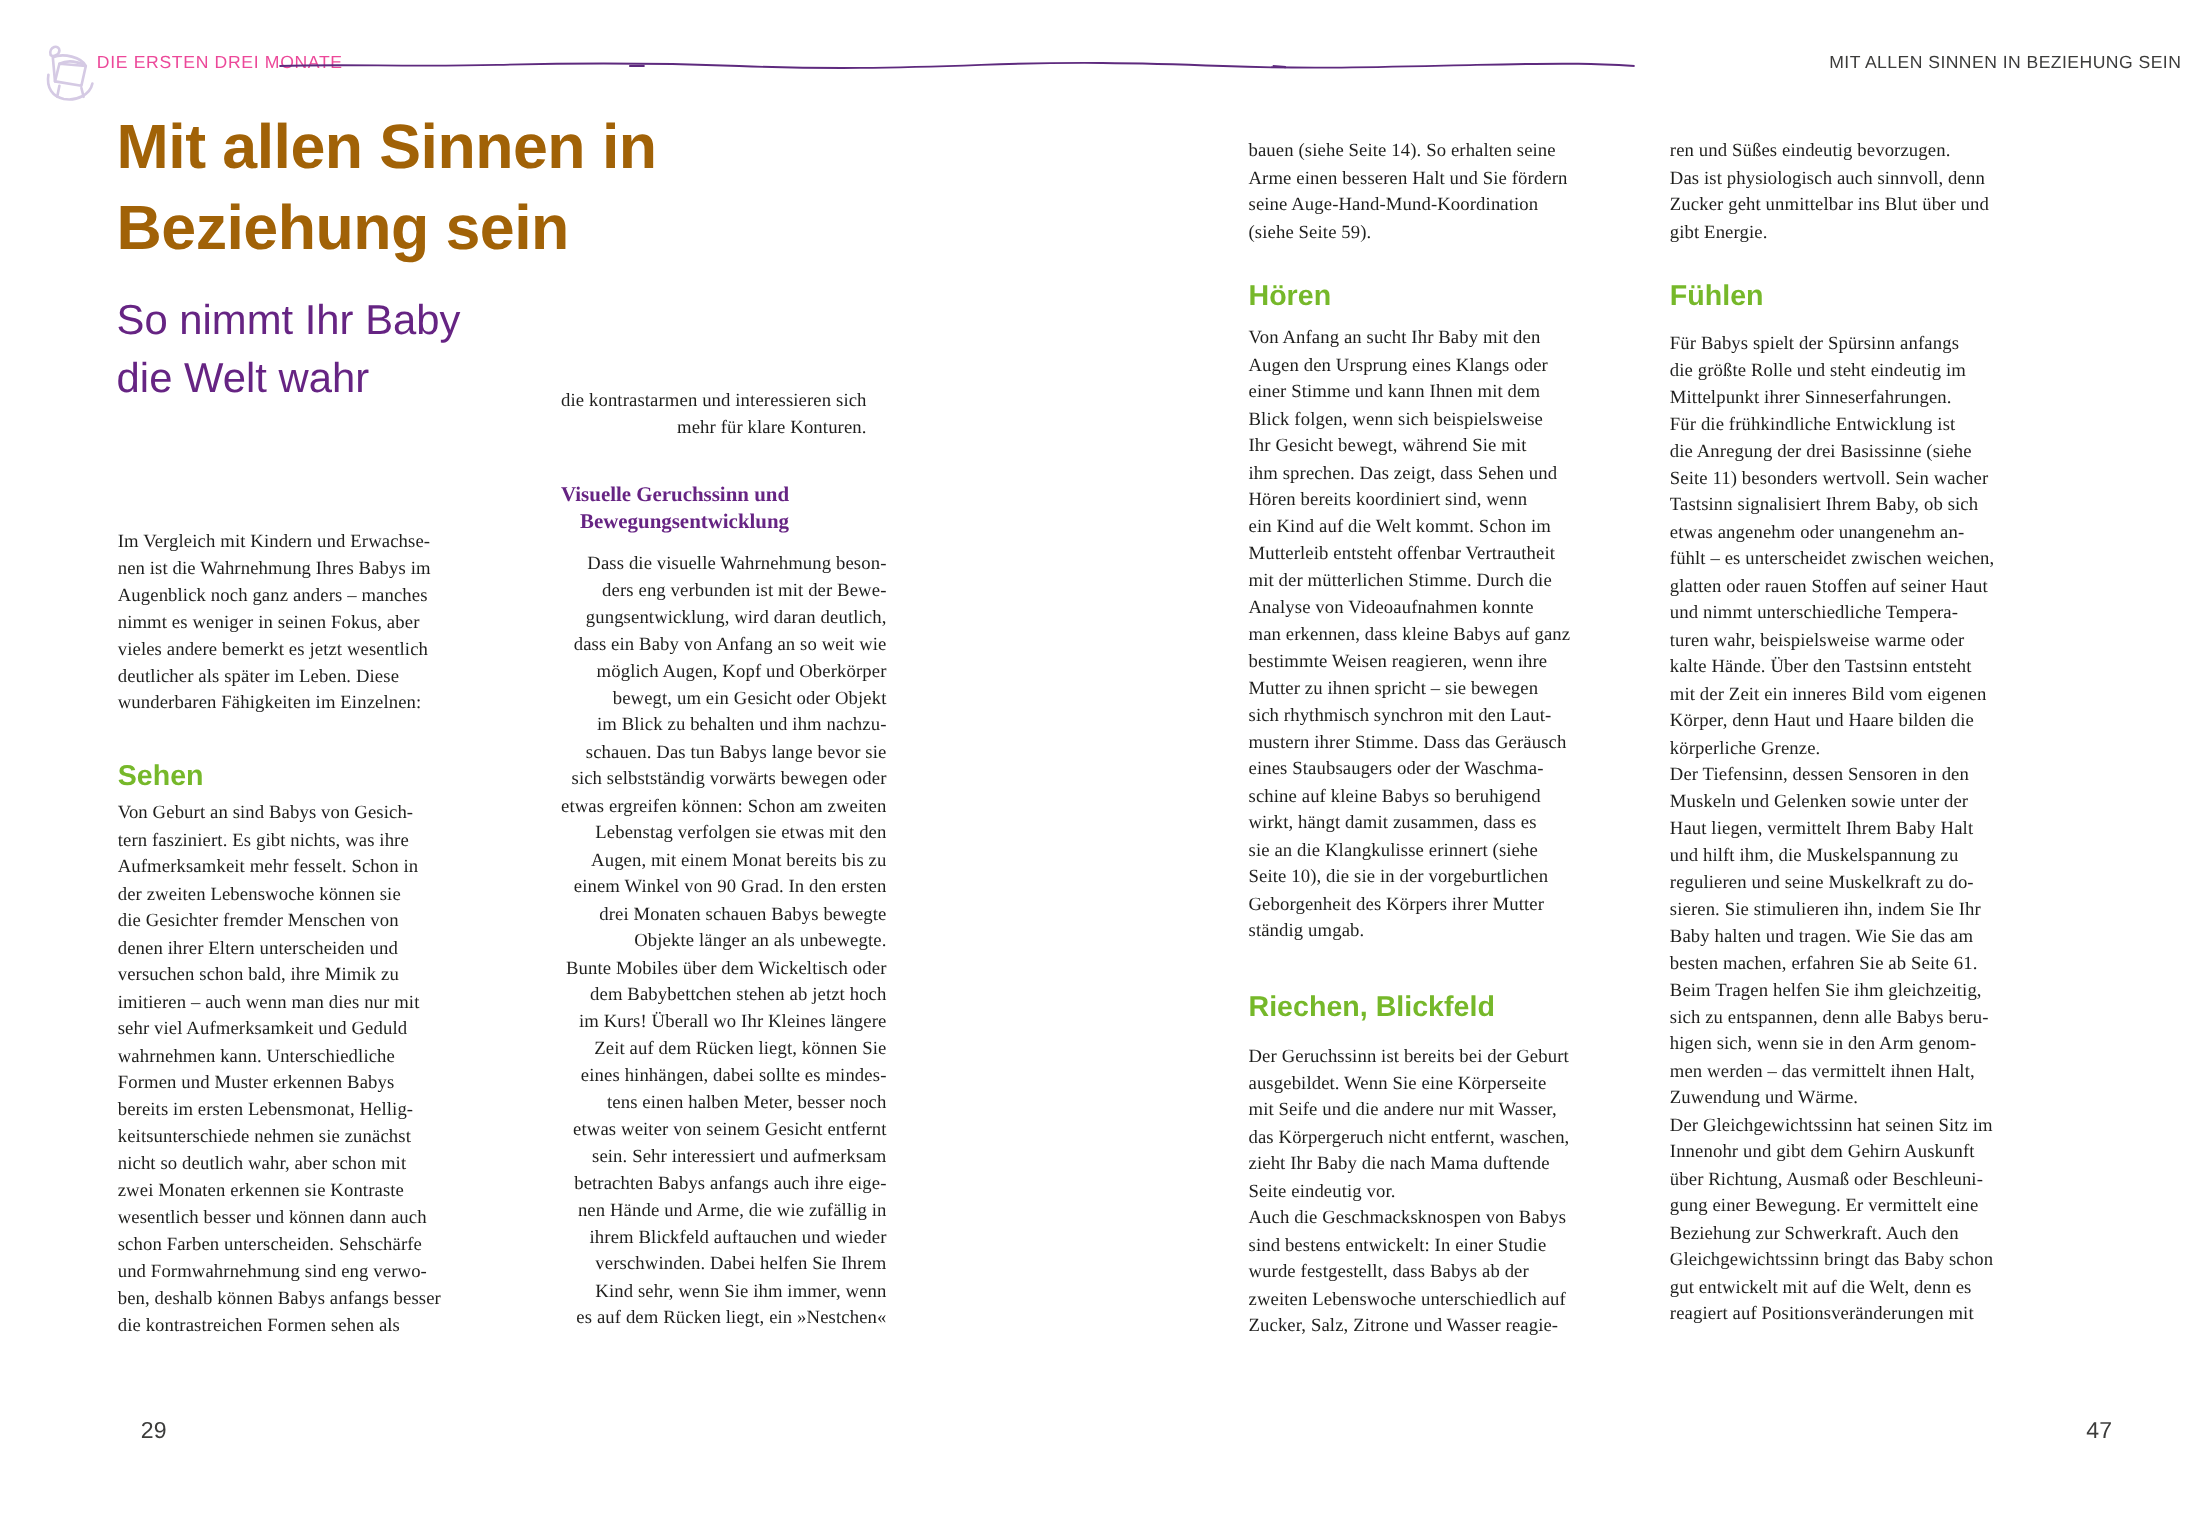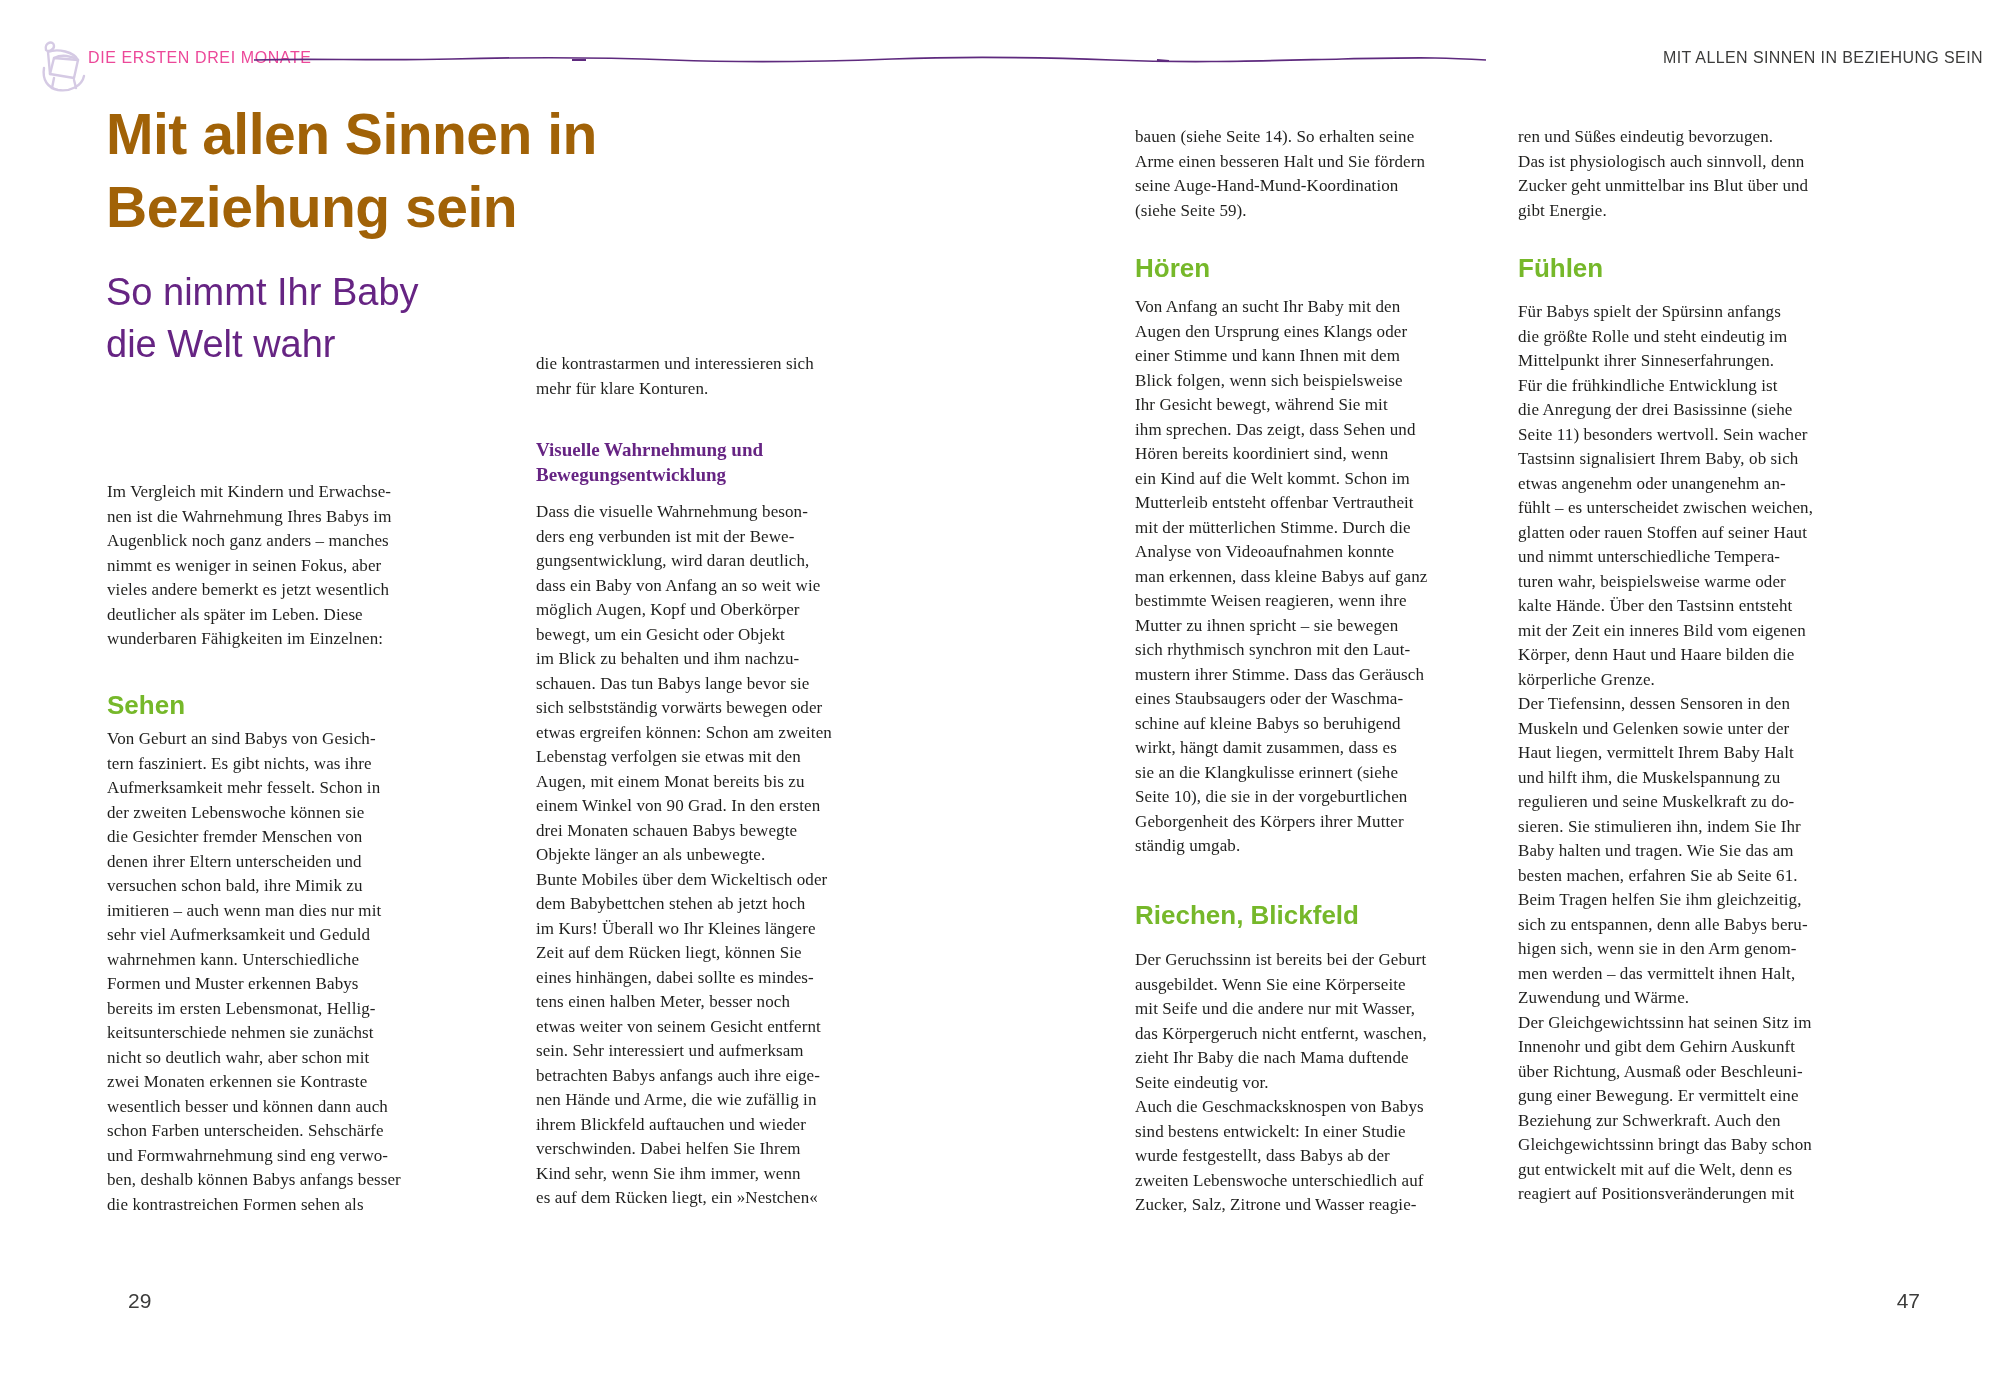--- a/index.html
+++ b/index.html
@@ -42,21 +42,21 @@
     color:#76b82a;white-space:pre;
   }
   .purple-subhead{
     font:700 19px/25px "Liberation Serif",serif;
     color:#662483;white-space:pre;
   }
   .pagenum{
     font:400 21px/1 "Liberation Sans",sans-serif;color:#3c3c3b;
   }
   
-  .c1{left:107px;} .c2{left:536px;} .c3{left:1135px;} .c4{left:1518px;}
+  .c1{left:107px;} .c2{left:510px;text-align:right;} .c3{left:1135px;} .c4{left:1518px;}
 </style>
 </head>
 <body>
 
 <svg class="abs cradle" viewBox="0 0 62 62" fill="none" stroke="#d5cae4" stroke-width="2.4" stroke-linecap="round" stroke-linejoin="round">
   <path d="M14 16 C 12 8, 22 6, 22 12 C 22 16, 16 18, 14 16 Z"></path>
   <path d="M16 18 C 26 14, 42 18, 46 26 L 42 44 L 18 40 Z"></path>
   <path d="M18 40 L 22 24 L 46 26"></path>
   <path d="M22 24 C 30 20, 40 22, 46 26"></path>
   <path d="M12 34 C 10 46, 16 54, 26 56 C 38 58, 50 52, 52 42"></path>
@@ -98,21 +98,21 @@
 nicht so deutlich wahr, aber schon mit
 zwei Monaten erkennen sie Kontraste
 wesentlich besser und können dann auch
 schon Farben unterscheiden. Sehschärfe
 und Formwahrnehmung sind eng verwo-
 ben, deshalb können Babys anfangs besser
 die kontrastreichen Formen sehen als</div>
 
 <div class="abs body-text c2" style="top:352px;">die kontrastarmen und interessieren sich
 mehr für klare Konturen.</div>
-<div class="abs purple-subhead c2" style="top:437px;">Visuelle Wahrnehmung und
+<div class="abs purple-subhead c2" style="top:437px;">Visuelle Geruchssinn und
 Bewegungsentwicklung</div>
 <div class="abs body-text c2" style="top:500px;">Dass die visuelle Wahrnehmung beson-
 ders eng verbunden ist mit der Bewe-
 gungsentwicklung, wird daran deutlich,
 dass ein Baby von Anfang an so weit wie
 möglich Augen, Kopf und Oberkörper
 bewegt, um ein Gesicht oder Objekt
 im Blick zu behalten und ihm nachzu-
 schauen. Das tun Babys lange bevor sie
 sich selbstständig vorwärts bewegen oder

